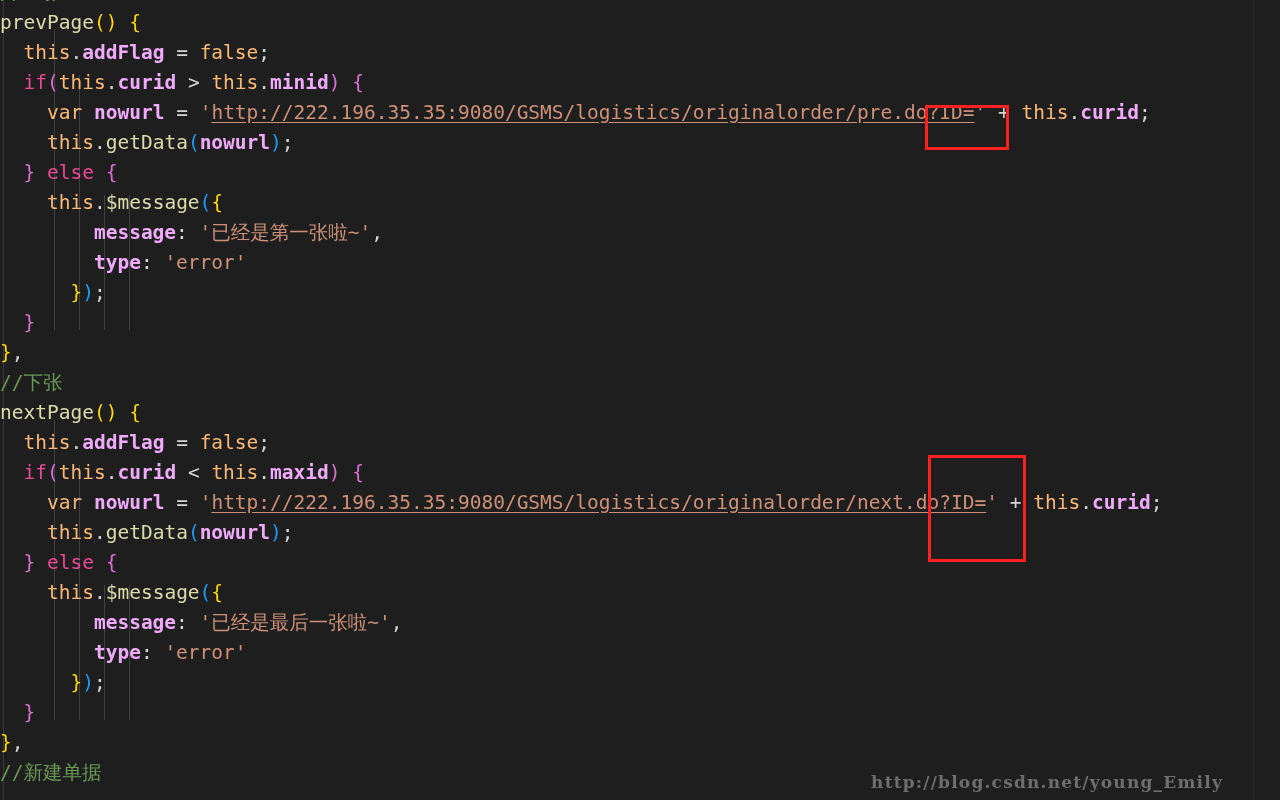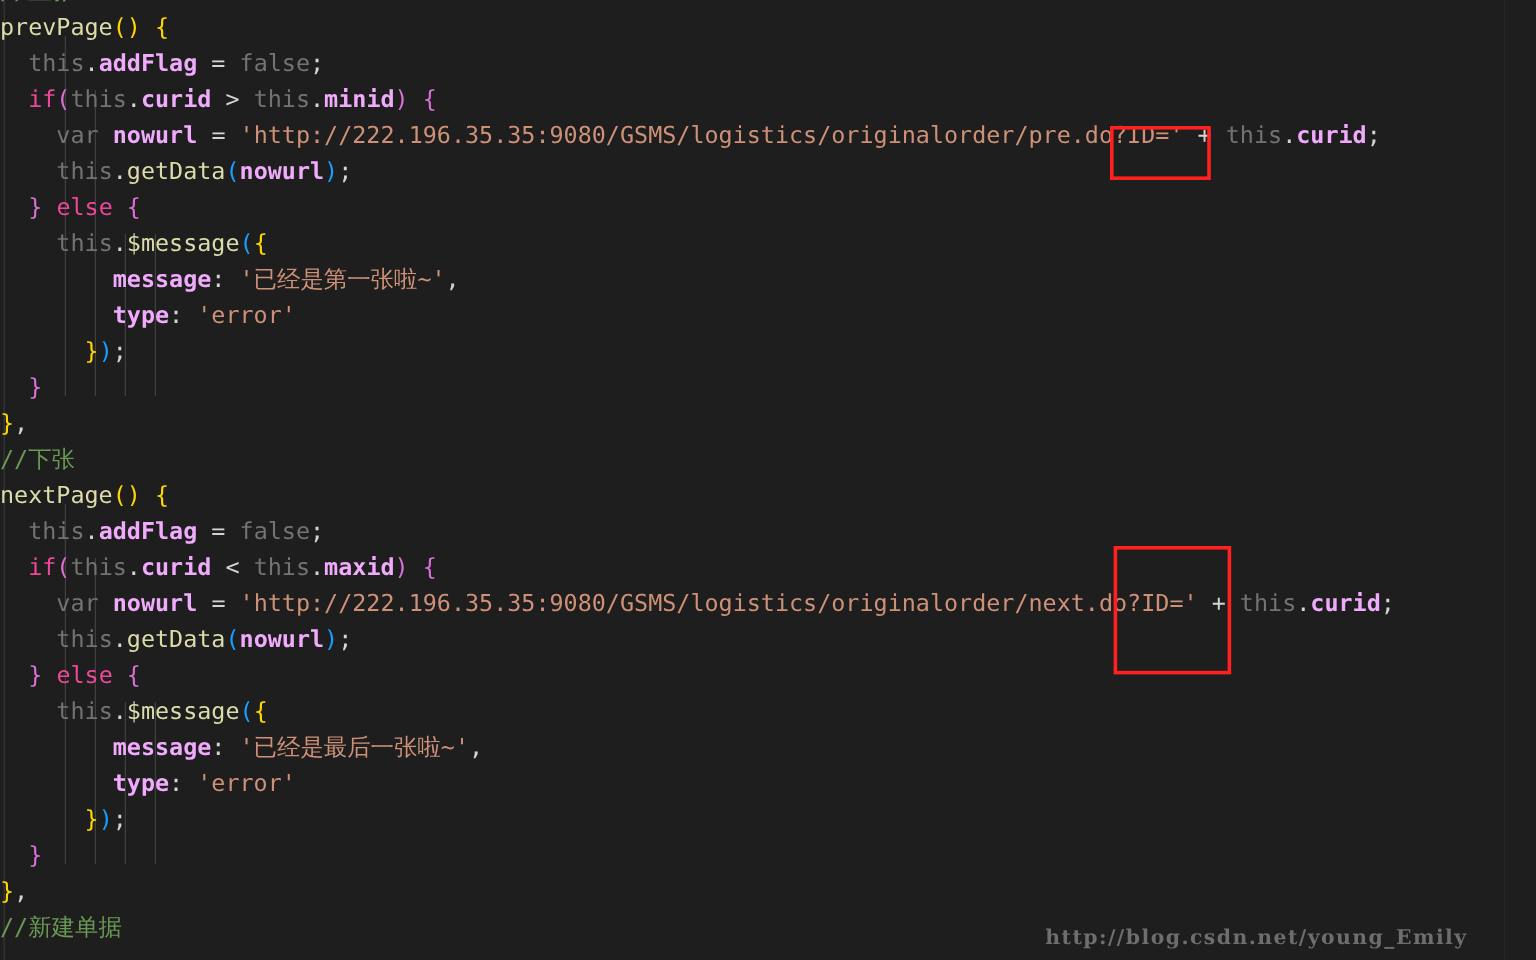--- a/index.html
+++ b/index.html
@@ -42,25 +42,25 @@
     height:30px;
     white-space:pre;
     position:relative;
   }
   .ln > span { white-space:pre; }
 
   
   .cm  { color:#6A9955;text-align:right; }            
   .fn  { color:#DCDCAA; }            
   .kw  { color:#ec4899; }            
-  .th  { color:#737373; }            
+  .th  { color:#fdba74; }            
   .pr  { color:#f0abfc;font-weight:bold; }            
   .op  { color:#D4D4D4; }            
   .st  { color:#CE9178; }            
-  .url { color:#CE9178; text-underline-offset:3px; }
+  .url { color:#CE9178; text-decoration:underline; text-underline-offset:3px; }
   .b1  { color:#FFD700; }            
   .b2  { color:#DA70D6; }            
   .b3  { color:#179FFF; }
 
   
   .guide {
     position:absolute;
     width:1px;
     background:#404040;
   }

